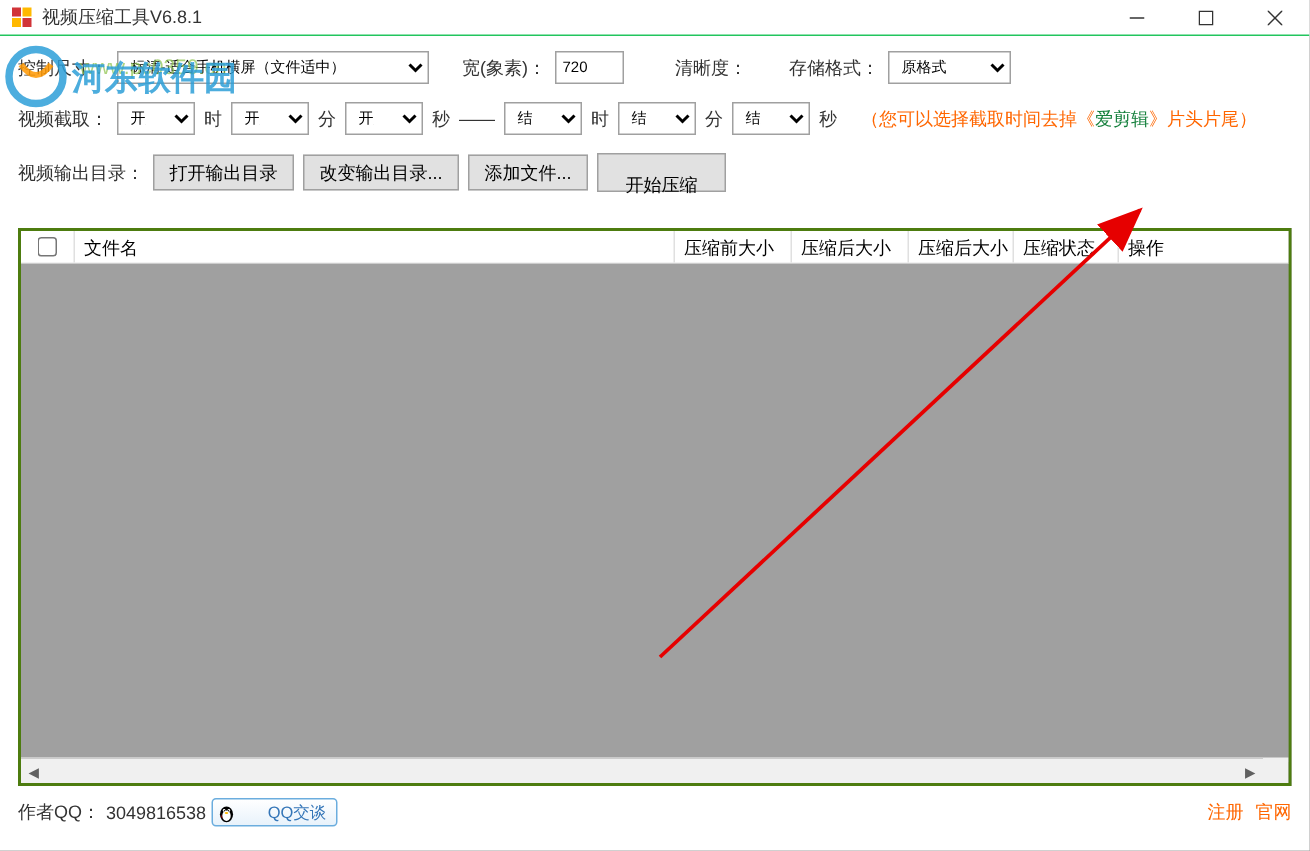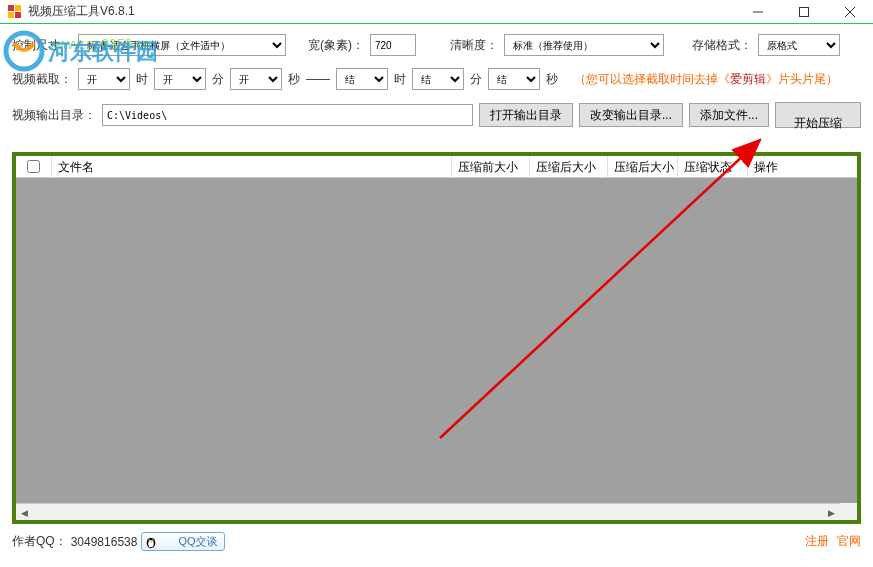--- a/index.html
+++ b/index.html
@@ -78,24 +78,24 @@
       background: #e1e1e1;
       height: 24px;
       padding: 0 10px;
       font-size: 12px;
       font-family: inherit;
       cursor: pointer;
       white-space: nowrap;
     }
     
     .hint-orange { color: #ff6600; }
-    .hint-link { color: #b91c1c; }
+    .hint-link { color: #15803d; }
     
     .table-wrapper {
-      border: 4px solid #4d7c0f;
+      border: 2px solid #4d7c0f;
       height: 372px;
       position: relative;
       background: #a0a0a0;
       overflow: hidden;
       margin-top: 24px;
     }
     .table-header {
       display: flex;
       background: #fff;
       height: 22px;
@@ -225,23 +225,20 @@
   <div class="row">
     <span class="label">控制尺寸：</span>
     <select style="width:208px">
       <option>标清-适合手机横屏（文件适中）</option>
     </select>
     <span style="width:10px"></span>
     <span class="label">宽(象素)：</span>
     <input type="text" style="width: 46px;" value="720">
     <span style="width:22px"></span>
     <span class="label">清晰度：</span>
-    <select style="width:160px">
-      <option>标准（推荐使用）</option>
-    </select>
     <span style="width:16px"></span>
     <span class="label">存储格式：</span>
     <select style="width:82px">
       <option>原格式</option>
     </select>
   </div>
 
   <div class="row">
     <span class="label">视频截取：</span>
     <select style="width:52px"><option>开始</option></select>
@@ -258,21 +255,20 @@
     <select style="width:52px"><option>结束</option></select>
     <span class="label">秒</span>
     <span style="width:4px"></span>
     <span class="hint-orange">
       <span>（您可以选择截取时间去掉《</span><span class="hint-link">爱剪辑</span><span>》片头片尾）</span>
     </span>
   </div>
 
   <div class="row">
     <span class="label">视频输出目录：</span>
-    <input type="text" style="flex: 1 1 0%; font-family: Consolas, monospace;" value="C:\Videos\">
     <button class="btn">打开输出目录</button>
     <button class="btn">改变输出目录...</button>
     <button class="btn">添加文件...</button>
     <button class="btn" style="padding:12px 18px">开始压缩</button>
   </div>
 
   <div class="table-wrapper">
     <div class="table-header">
       <div class="checkbox-col">
         <input type="checkbox" style="">

